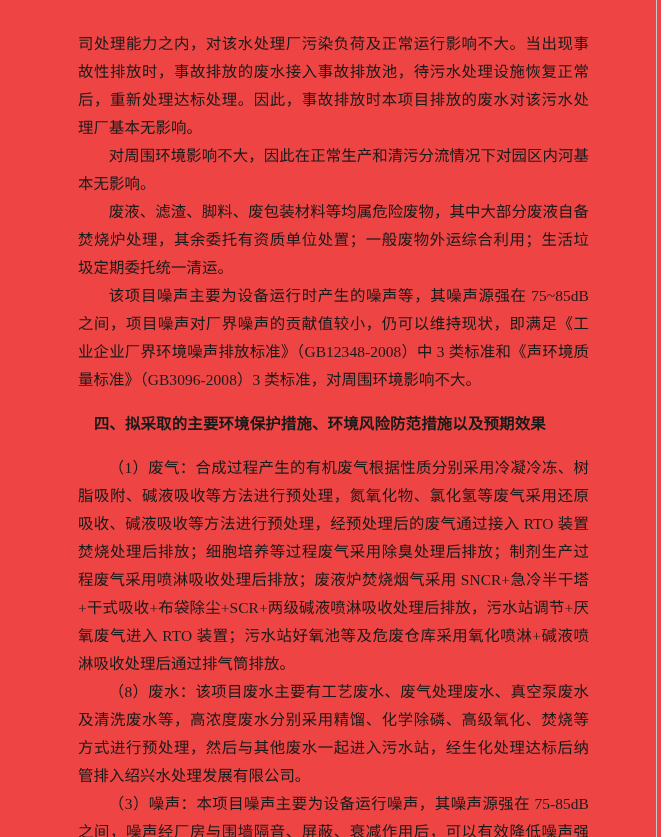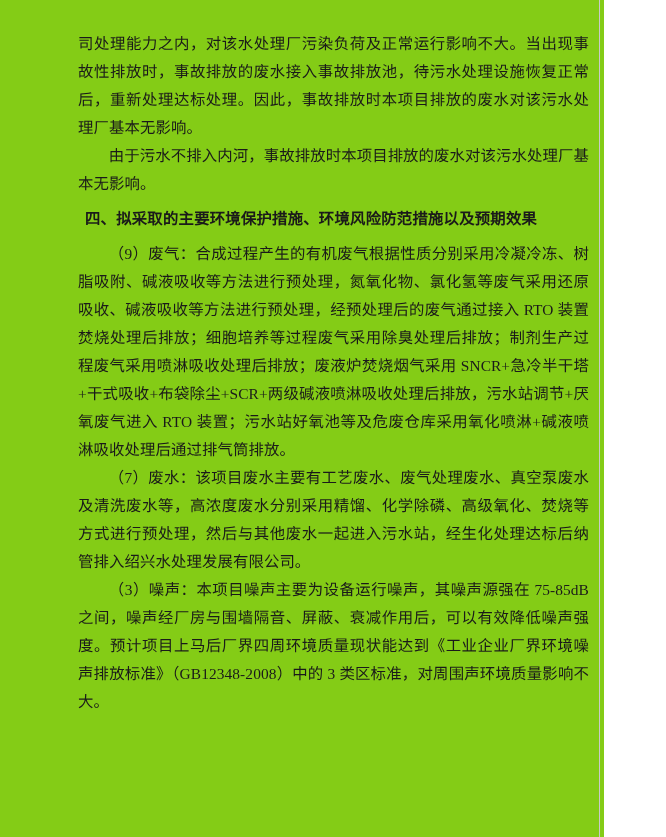--- a/index.html
+++ b/index.html
@@ -7,23 +7,23 @@
     margin: 0;
     padding: 0;
     background: #ffffff;
   }
   body {
     font-family: "Liberation Serif", "DejaVu Serif", serif;
     color: #1a1a1a;
   }
   .page {
     position: relative;
-    width: 604px;
+    width: 661px;
     height: 837px;
-    background: #84cc16;
+    background: #ef4444;
     box-sizing: border-box;
     overflow: hidden;
   }
   
   .page-edge-rule {
     position: absolute;
     top: 0;
     right: 4px;
     width: 1px;
     height: 837px;
@@ -42,48 +42,50 @@
     text-align: justify;
     text-justify: inter-ideograph;
     text-indent: 2em;
     letter-spacing: 0.1px;
     font-weight: 500;
   }
   p.para.no-indent {
     text-indent: 0;
   }
   h2.heading {
-    margin: 7px;
+    margin: 16px;
     font-size: 15.4px;
     line-height: 28px;
     font-weight: bold;
     text-indent: 0;
     letter-spacing: 0.2px;
   }
 </style>
 </head>
 <body>
 
 <div class="page">
 
   <div class="page-edge-rule"></div>
 
   <div class="doc-body">
 
     <p class="para no-indent">司处理能力之内，对该水处理厂污染负荷及正常运行影响不大。当出现事故性排放时，事故排放的废水接入事故排放池，待污水处理设施恢复正常后，重新处理达标处理。因此，事故排放时本项目排放的废水对该污水处理厂基本无影响。</p>
 
-    <p class="para">由于污水不排入内河，事故排放时本项目排放的废水对该污水处理厂基本无影响。</p>
+    <p class="para">对周围环境影响不大，因此在正常生产和清污分流情况下对园区内河基本无影响。</p>
 
 
+    <p class="para">废液、滤渣、脚料、废包装材料等均属危险废物，其中大部分废液自备焚烧炉处理，其余委托有资质单位处置；一般废物外运综合利用；生活垃圾定期委托统一清运。</p>
 
 
+    <p class="para">该项目噪声主要为设备运行时产生的噪声等，其噪声源强在 75~85dB 之间，项目噪声对厂界噪声的贡献值较小，仍可以维持现状，即满足《工业企业厂界环境噪声排放标准》（GB12348-2008）中 3 类标准和《声环境质量标准》（GB3096-2008）3 类标准，对周围环境影响不大。</p>
 
     <h2 class="heading">四、拟采取的主要环境保护措施、环境风险防范措施以及预期效果</h2>
 
-    <p class="para">（9）废气：合成过程产生的有机废气根据性质分别采用冷凝冷冻、树脂吸附、碱液吸收等方法进行预处理，氮氧化物、氯化氢等废气采用还原吸收、碱液吸收等方法进行预处理，经预处理后的废气通过接入 RTO 装置焚烧处理后排放；细胞培养等过程废气采用除臭处理后排放；制剂生产过程废气采用喷淋吸收处理后排放；废液炉焚烧烟气采用 SNCR+急冷半干塔+干式吸收+布袋除尘+SCR+两级碱液喷淋吸收处理后排放，污水站调节+厌氧废气进入 RTO 装置；污水站好氧池等及危废仓库采用氧化喷淋+碱液喷淋吸收处理后通过排气筒排放。</p>
+    <p class="para">（1）废气：合成过程产生的有机废气根据性质分别采用冷凝冷冻、树脂吸附、碱液吸收等方法进行预处理，氮氧化物、氯化氢等废气采用还原吸收、碱液吸收等方法进行预处理，经预处理后的废气通过接入 RTO 装置焚烧处理后排放；细胞培养等过程废气采用除臭处理后排放；制剂生产过程废气采用喷淋吸收处理后排放；废液炉焚烧烟气采用 SNCR+急冷半干塔+干式吸收+布袋除尘+SCR+两级碱液喷淋吸收处理后排放，污水站调节+厌氧废气进入 RTO 装置；污水站好氧池等及危废仓库采用氧化喷淋+碱液喷淋吸收处理后通过排气筒排放。</p>
 
-    <p class="para">（7）废水：该项目废水主要有工艺废水、废气处理废水、真空泵废水及清洗废水等，高浓度废水分别采用精馏、化学除磷、高级氧化、焚烧等方式进行预处理，然后与其他废水一起进入污水站，经生化处理达标后纳管排入绍兴水处理发展有限公司。</p>
+    <p class="para">（8）废水：该项目废水主要有工艺废水、废气处理废水、真空泵废水及清洗废水等，高浓度废水分别采用精馏、化学除磷、高级氧化、焚烧等方式进行预处理，然后与其他废水一起进入污水站，经生化处理达标后纳管排入绍兴水处理发展有限公司。</p>
 
     <p class="para">（3）噪声：本项目噪声主要为设备运行噪声，其噪声源强在 75-85dB 之间，噪声经厂房与围墙隔音、屏蔽、衰减作用后，可以有效降低噪声强度。预计项目上马后厂界四周环境质量现状能达到《工业企业厂界环境噪声排放标准》（GB12348-2008）中的 3 类区标准，对周围声环境质量影响不大。</p>
 
   </div>
 
 </div>
 
 </body></html>

